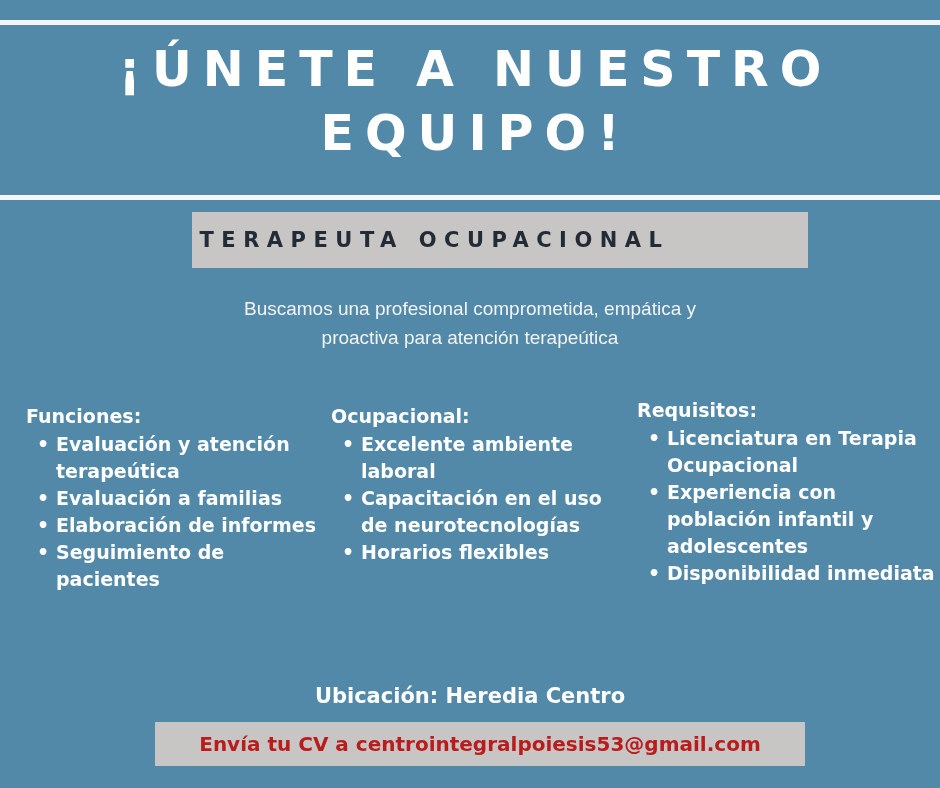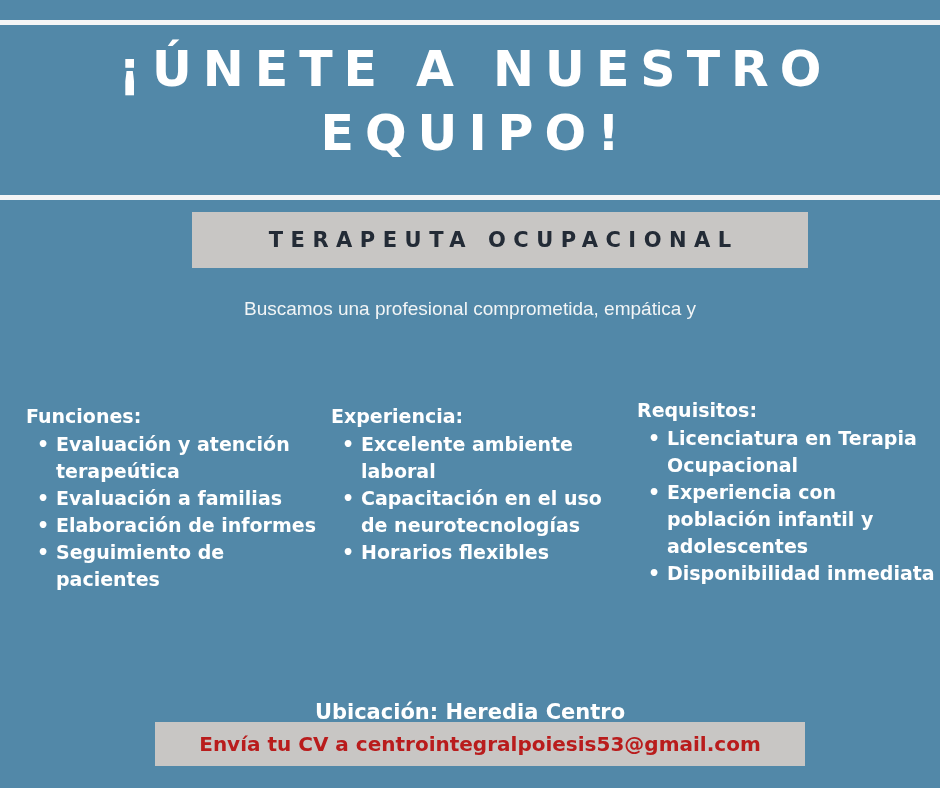--- a/index.html
+++ b/index.html
@@ -50,21 +50,21 @@
   
   .role-banner {
     position: absolute;
     left: 192px;
     top: 212px;
     width: 616px;
     height: 56px;
     background: #c8c6c4;
     display: flex;
     align-items: center;
-    justify-content: center;
+    justify-content: flex-start;
   }
   .role-banner-text {
     color: #232b36;
     font-family: "DejaVu Sans", sans-serif;
     font-weight: bold;
     font-size: 21px;
     letter-spacing: 7.5px;
     text-indent: 7.5px;
     white-space: nowrap;
   }
@@ -135,21 +135,20 @@
     position: absolute;
     top: 682px;
     left: 0;
     width: 940px;
     text-align: center;
     color: #ffffff;
     font-family: "DejaVu Sans", sans-serif;
     font-weight: bold;
     font-size: 21px;
     line-height: 28px;
-    margin-top: 16px;
   }
   .email-banner {
     position: absolute;
     left: 155px;
     top: 722px;
     width: 650px;
     height: 44px;
     background: #c8c6c4;
     display: flex;
     align-items: center;
@@ -176,36 +175,37 @@
   </div>
 
   <div class="rule rule-bottom"></div>
 
   <div class="role-banner">
     <span class="role-banner-text">TERAPEUTA OCUPACIONAL</span>
   </div>
 
   <div class="tagline">
     <span class="line">Buscamos una profesional comprometida, empática y</span>
+    <span class="line">proactiva para atención terapeútica</span>
   </div>
 
   <div class="columns">
 
     <div class="col col-funciones">
       <p class="col-title">Funciones:</p>
       <ul class="col-list">
         <li><span class="bullet">•</span><span>Evaluación y atención terapeútica</span></li>
         <li><span class="bullet">•</span><span>Evaluación a familias</span></li>
         <li><span class="bullet">•</span><span>Elaboración de informes</span></li>
         <li><span class="bullet">•</span><span>Seguimiento de pacientes</span></li>
       </ul>
     </div>
 
     <div class="col col-beneficios">
-      <p class="col-title">Experiencia:</p>
+      <p class="col-title">Ocupacional:</p>
       <ul class="col-list">
         <li><span class="bullet">•</span><span>Excelente ambiente laboral</span></li>
         <li><span class="bullet">•</span><span>Capacitación en el uso de neurotecnologías</span></li>
         <li><span class="bullet">•</span><span>Horarios flexibles</span></li>
       </ul>
     </div>
 
     <div class="col col-requisitos">
       <p class="col-title">Requisitos:</p>
       <ul class="col-list">

